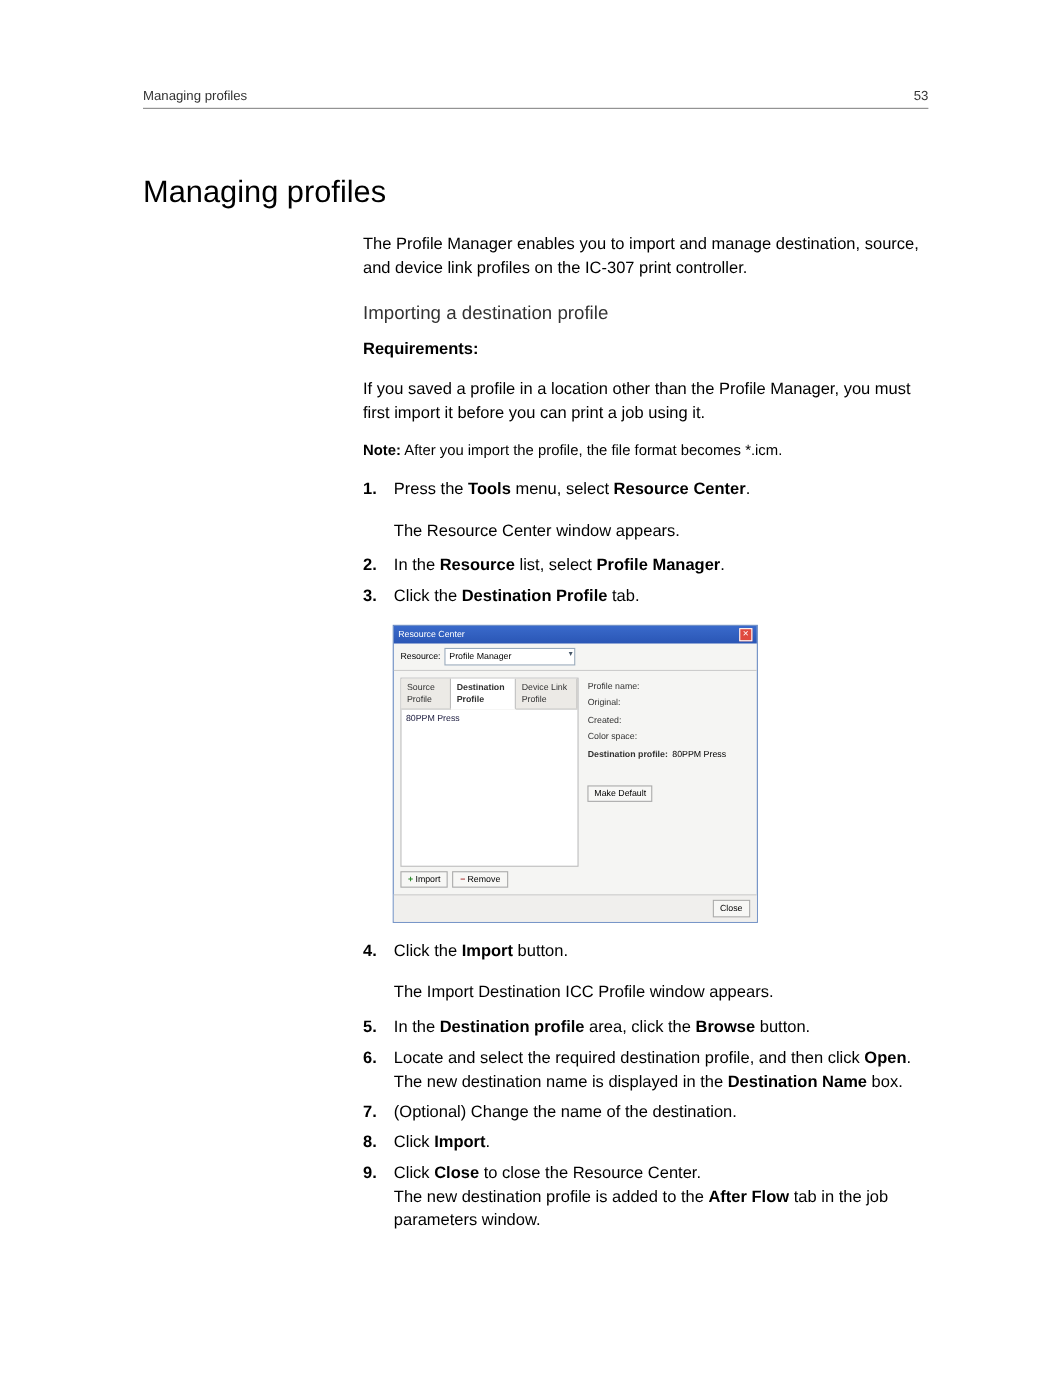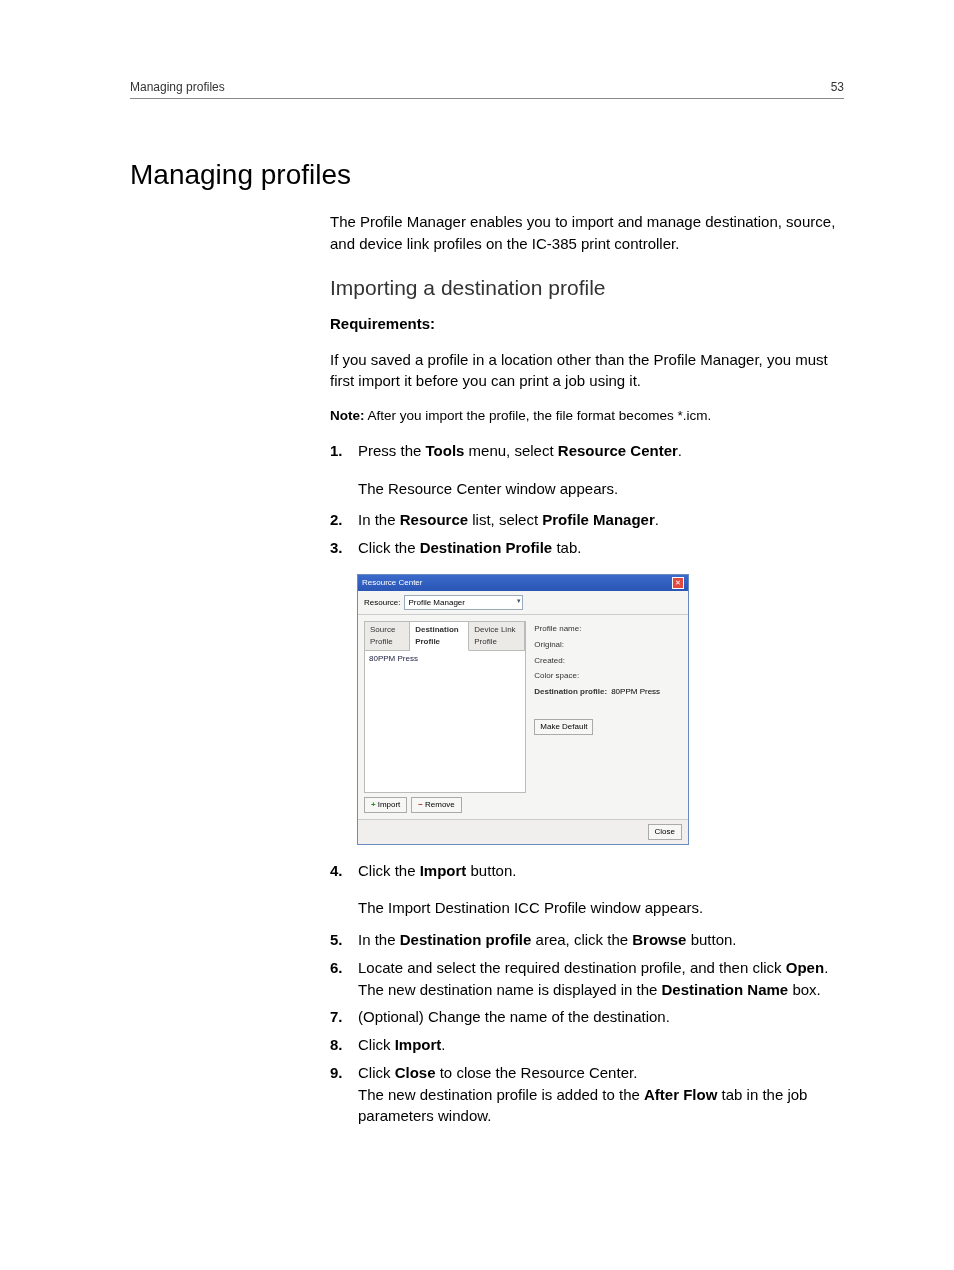--- a/index.html
+++ b/index.html
@@ -28,21 +28,21 @@
     font-weight: normal;
     margin: 0 0 20px 0;
   }
   .content {
     margin-left: 200px;
     font-size: 15px;
     line-height: 1.45;
   }
   .content p { margin: 0 0 14px 0; }
   h2.subheading {
-    font-size: 21px;
+    font-size: 17px;
     font-weight: normal;
     color: #333;
     margin: 18px 0 10px 0;
   }
   .bold { font-weight: bold; }
   .note-label { font-weight: bold; }
   .note-line { font-size: 13.5px; margin-bottom: 16px; }
   ol.steps {
     list-style: none;
     padding: 0;
@@ -194,21 +194,21 @@
 
 <div class="page">
   <div class="header-row">
     <span>Managing profiles</span>
     <span>53</span>
   </div>
 
   <h1 class="page-title">Managing profiles</h1>
 
   <div class="content">
-    <p>The Profile Manager enables you to import and manage destination, source, and device link profiles on the IC-385 print controller.</p>
+    <p>The Profile Manager enables you to import and manage destination, source, and device link profiles on the IC-307 print controller.</p>
 
     <h2 class="subheading">Importing a destination profile</h2>
 
 
     <p><span class="bold">Requirements:</span></p>
 
     <p>If you saved a profile in a location other than the Profile Manager, you must first import it before you can print a job using it.</p>
 
     <p class="note-line">
       <span class="note-label">Note:</span><span> After you import the profile, the file format becomes *.icm.</span>

